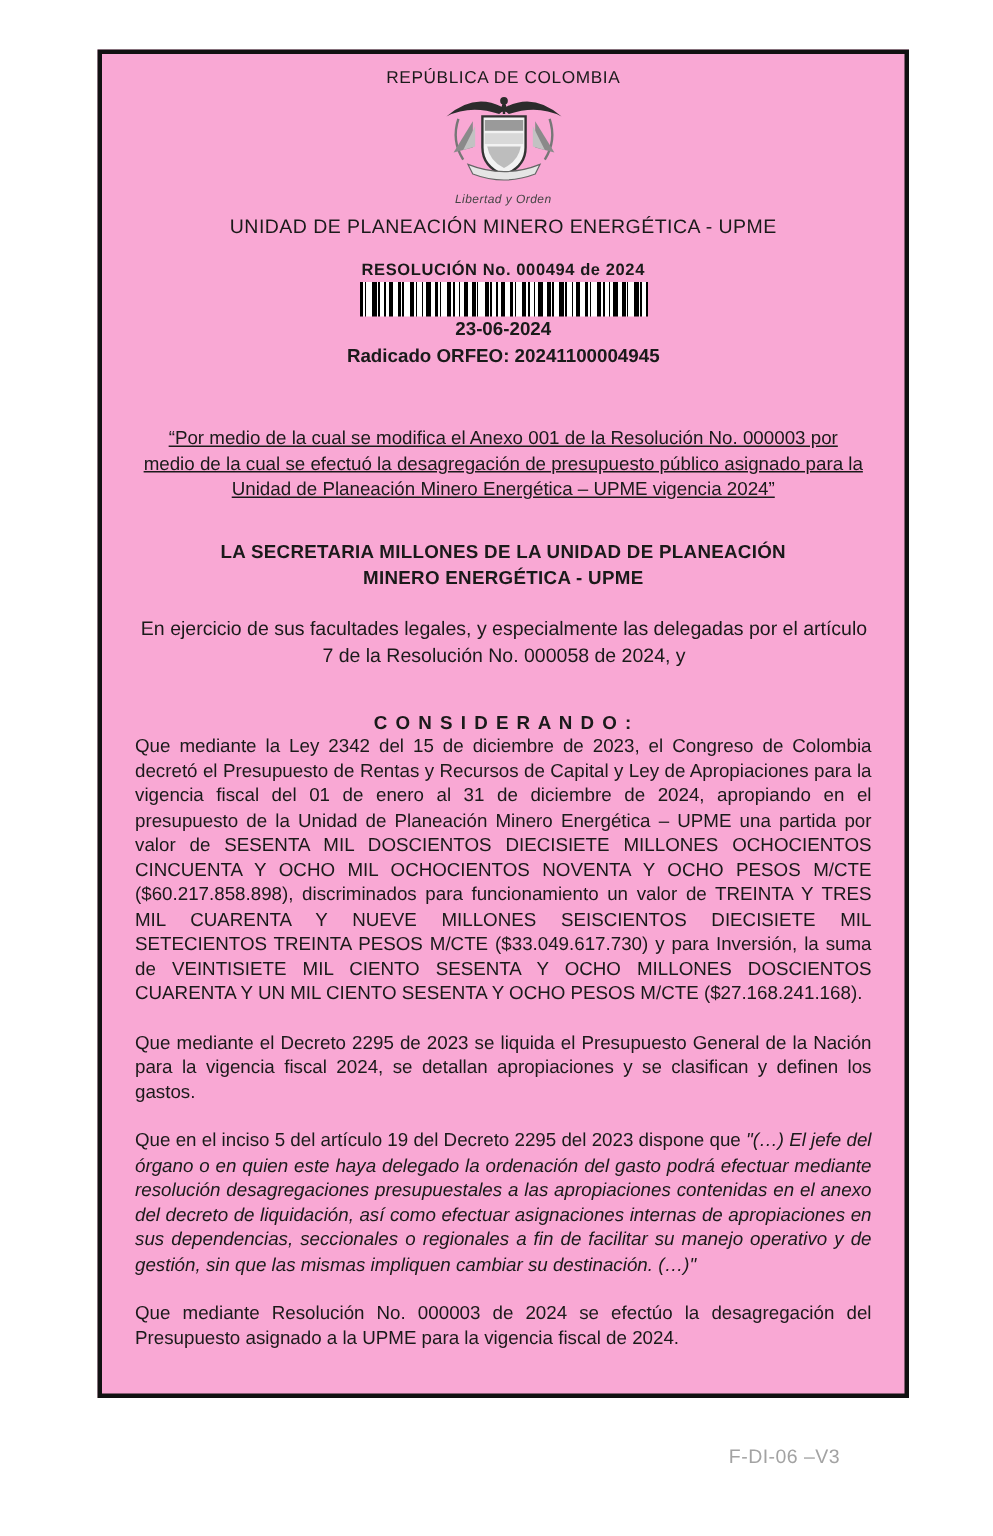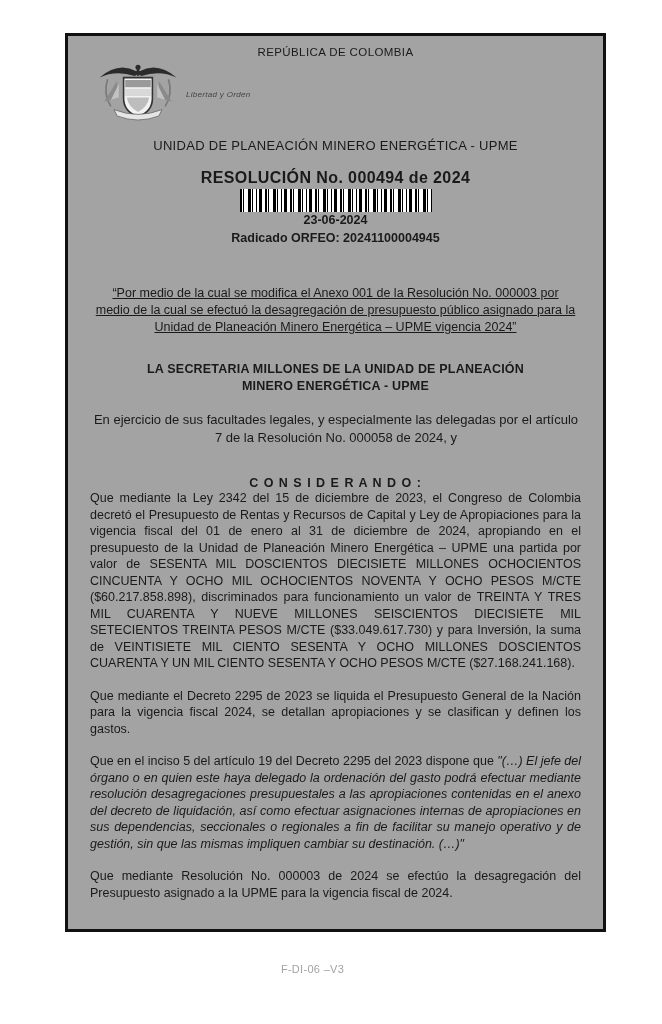--- a/index.html
+++ b/index.html
@@ -13,51 +13,51 @@
     color: #1a1a1a;
     -webkit-font-smoothing: antialiased;
   }
   .frame {
     position: absolute;
     left: 65px;
     top: 33px;
     width: 541px;
     height: 899px;
     border: 3px solid #111;
-    background: #a3a3a3;
+    background: #f9a8d4;
     padding: 8px 22px 10px 22px;
     overflow: hidden;
   }
   .center { text-align: center; }
 
   .republic {
     font-size: 11.5px;
     letter-spacing: 0.4px;
     margin-top: 2px;
   }
   .emblem-wrap {
     display: flex;
-    flex-direction: row;
+    flex-direction: column;
     align-items: center;
     margin-top: 2px;
   }
   .emblem-motto {
     font-size: 8px;
     color: #444;
     font-style: italic;
     margin-top: -4px;
     letter-spacing: 0.3px;
   }
   .entity {
     font-size: 13px;
     letter-spacing: 0.3px;
     margin-top: 6px;
   }
   .res-title {
-    font-size: 16px;
+    font-size: 11px;
     font-weight: bold;
     margin-top: 16px;
     letter-spacing: 0.4px;
   }
   .barcode {
     width: 192px;
     height: 23px;
     margin: 2px auto 0 auto;
     background:
       repeating-linear-gradient(90deg,
@@ -114,22 +114,22 @@
     line-height: 1.32;
     text-align: justify;
     margin-bottom: 16px;
   }
   .para .quote-italic { font-style: italic; }
   .footer-code {
     position: absolute;
     left: 65px;
     top: 963px;
     width: 495px;
-    text-align: center;
-    font-size: 11px;
+    text-align: right;
+    font-size: 13px;
     color: #a3a3a3;
     letter-spacing: 0.3px;
   }
 </style>
 </head>
 <body>
 
 <div class="frame">
 
   <div class="center republic">REPÚBLICA DE COLOMBIA</div>

